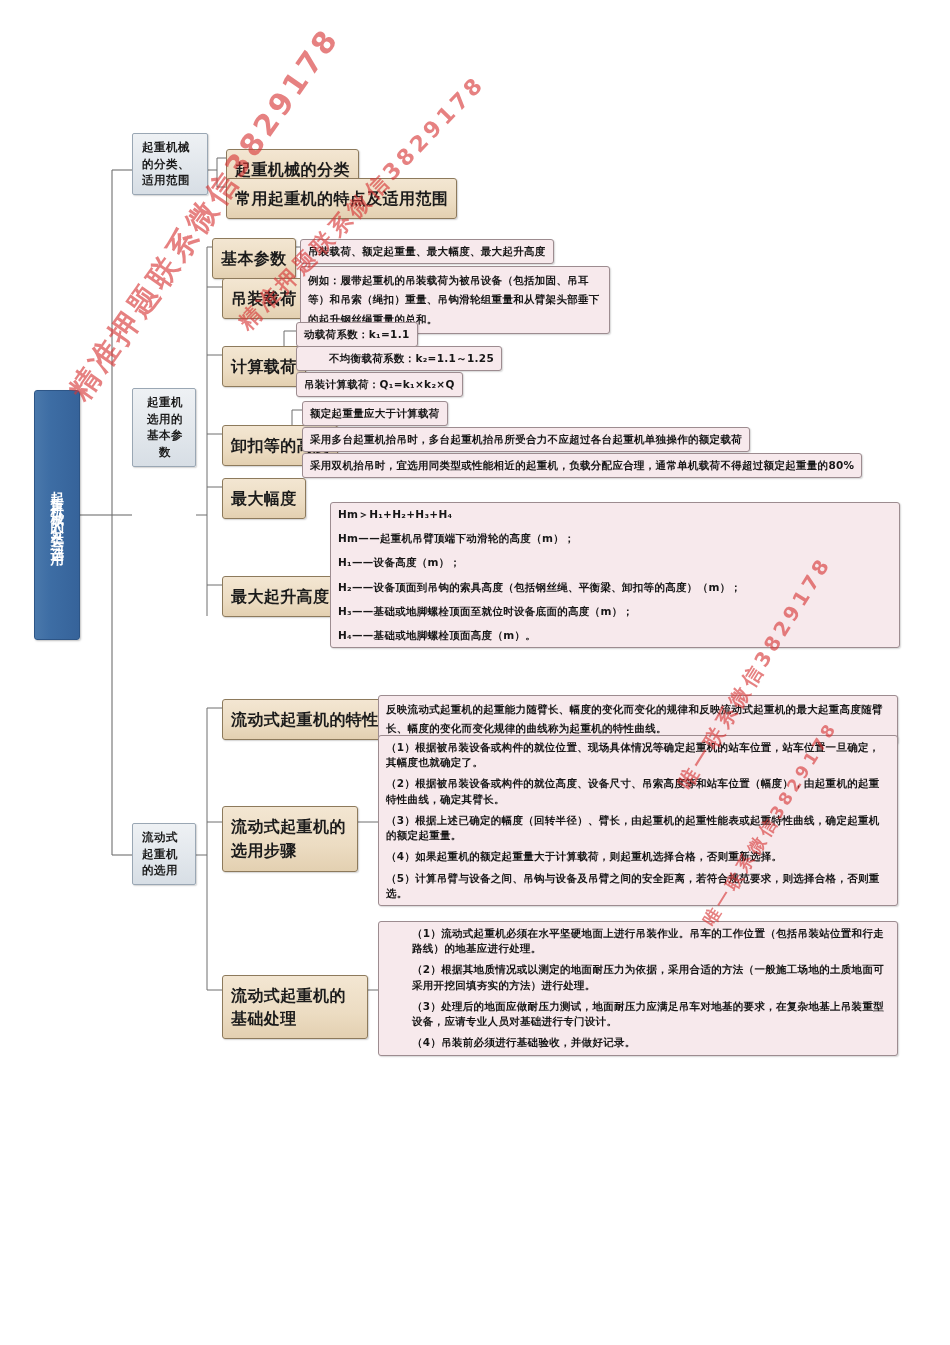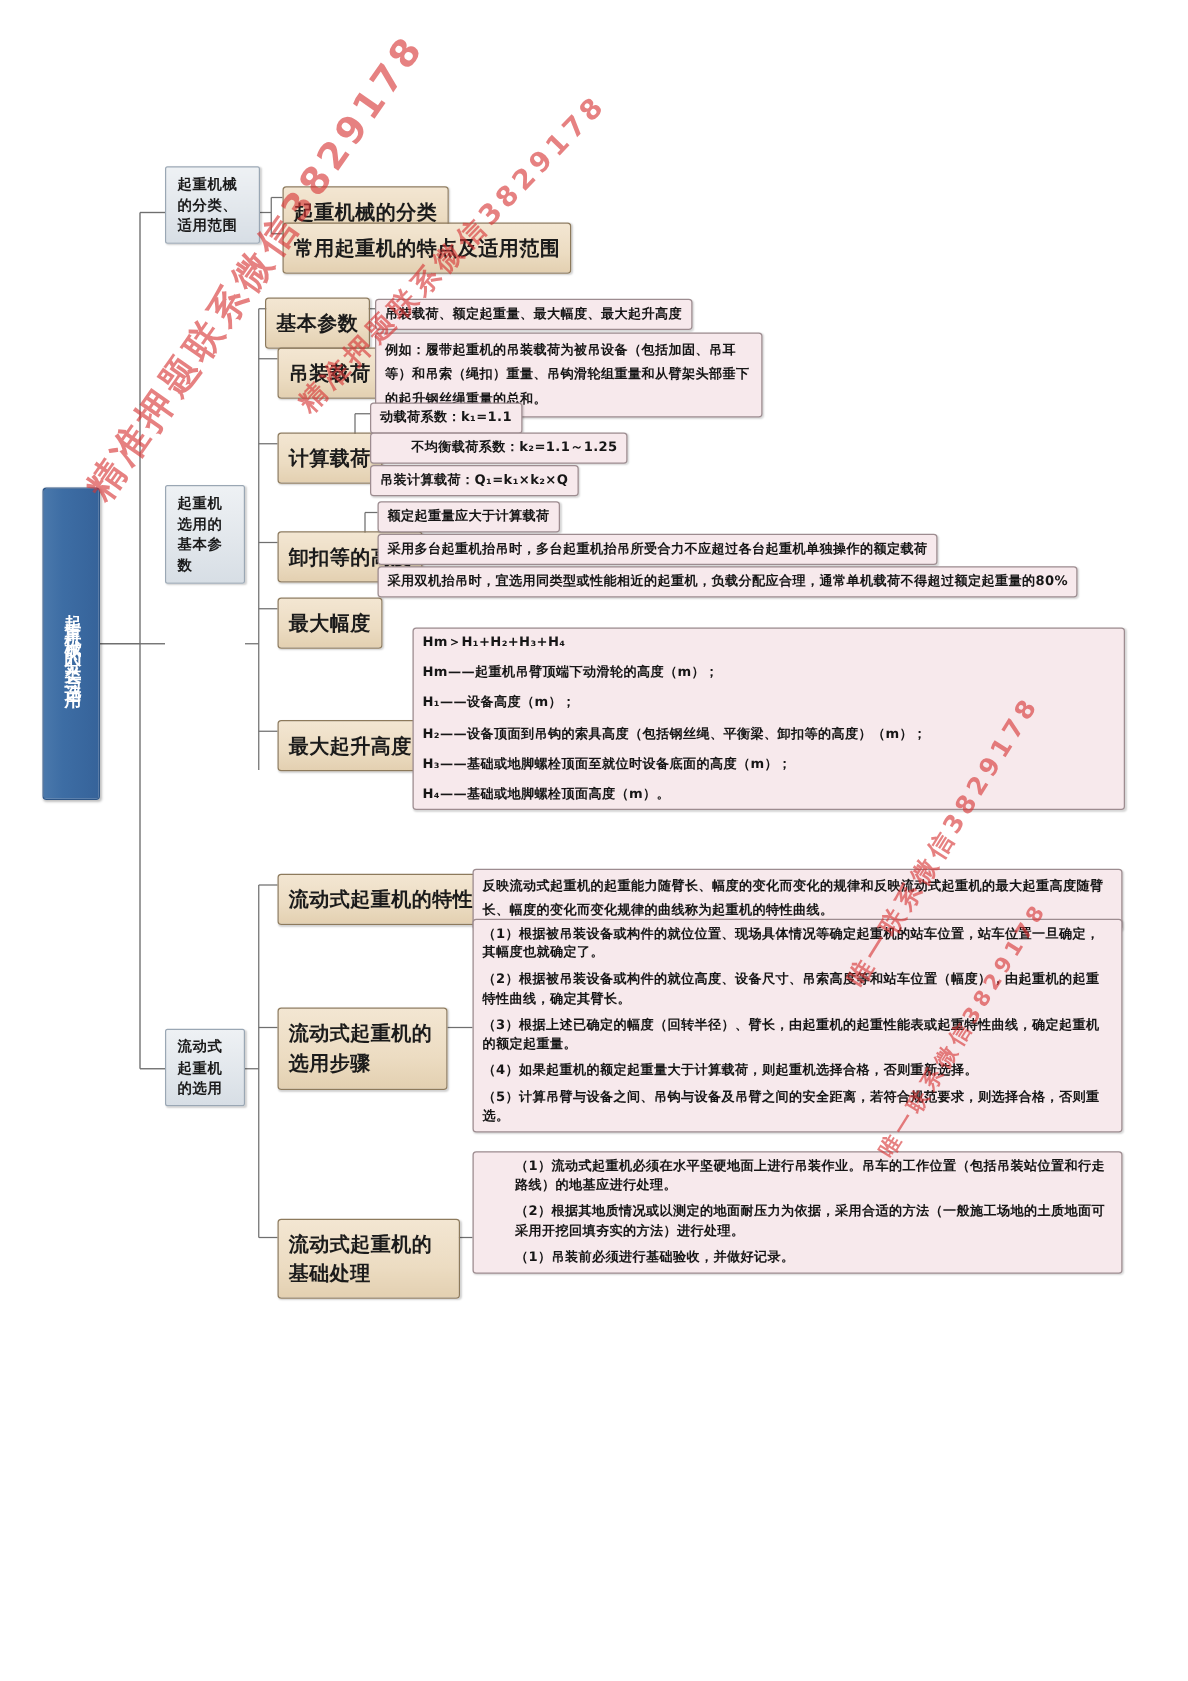--- a/index.html
+++ b/index.html
@@ -204,21 +204,21 @@
   <div class="node l1" style="left:132px; top:133px; width:76px;">
     <span>起重机械的分类、适用范围</span>
   </div>
   <div class="node l2" style="left:226px; top:149px;">
     <span>起重机械的分类</span>
   </div>
   <div class="node l2" style="left:226px; top:178px;">
     <span>常用起重机的特点及适用范围</span>
   </div>
 
-  <div class="node l1" style="left:132px; top:388px; width:64px;">
+  <div class="node l1" style="left:132px; top:388px; width:64px;text-align:center;">
     <span>起重机选用的基本参数</span>
   </div>
 
   <div class="node l2" style="left:212px; top:238px;text-align:center;">
     <span>基本参数</span>
   </div>
   <div class="node l3 nowrap" style="left:300px; top:239px;">
     <span>吊装载荷、额定起重量、最大幅度、最大起升高度</span>
   </div>
 
@@ -292,21 +292,22 @@
     <p>（4）如果起重机的额定起重量大于计算载荷，则起重机选择合格，否则重新选择。</p>
     <p>（5）计算吊臂与设备之间、吊钩与设备及吊臂之间的安全距离，若符合规范要求，则选择合格，否则重选。</p>
   </div>
 
   <div class="node l2" style="left:222px; top:975px; width:146px; white-space:normal;">
     <span>流动式起重机的基础处理</span>
   </div>
   <div class="node l3" style="left:378px; top:921px; width:520px;padding-left:33px;">
     <p>（1）流动式起重机必须在水平坚硬地面上进行吊装作业。吊车的工作位置（包括吊装站位置和行走路线）的地基应进行处理。</p>
     <p>（2）根据其地质情况或以测定的地面耐压力为依据，采用合适的方法（一般施工场地的土质地面可采用开挖回填夯实的方法）进行处理。</p>
-    <p>（1）吊装前必须进行基础验收，并做好记录。</p>
+    <p>（3）处理后的地面应做耐压力测试，地面耐压力应满足吊车对地基的要求，在复杂地基上吊装重型设备，应请专业人员对基础进行专门设计。</p>
+    <p>（4）吊装前必须进行基础验收，并做好记录。</p>
   </div>
 
   <div class="wm wm1">精准押题联系微信3829178</div>
   <div class="wm wm2">精准押题联系微信3829178</div>
   <div class="wm wm3">唯一联系微信3829178</div>
   <div class="wm wm4">唯一联系微信3829178</div>
 
 </div>
 
 </body></html>

